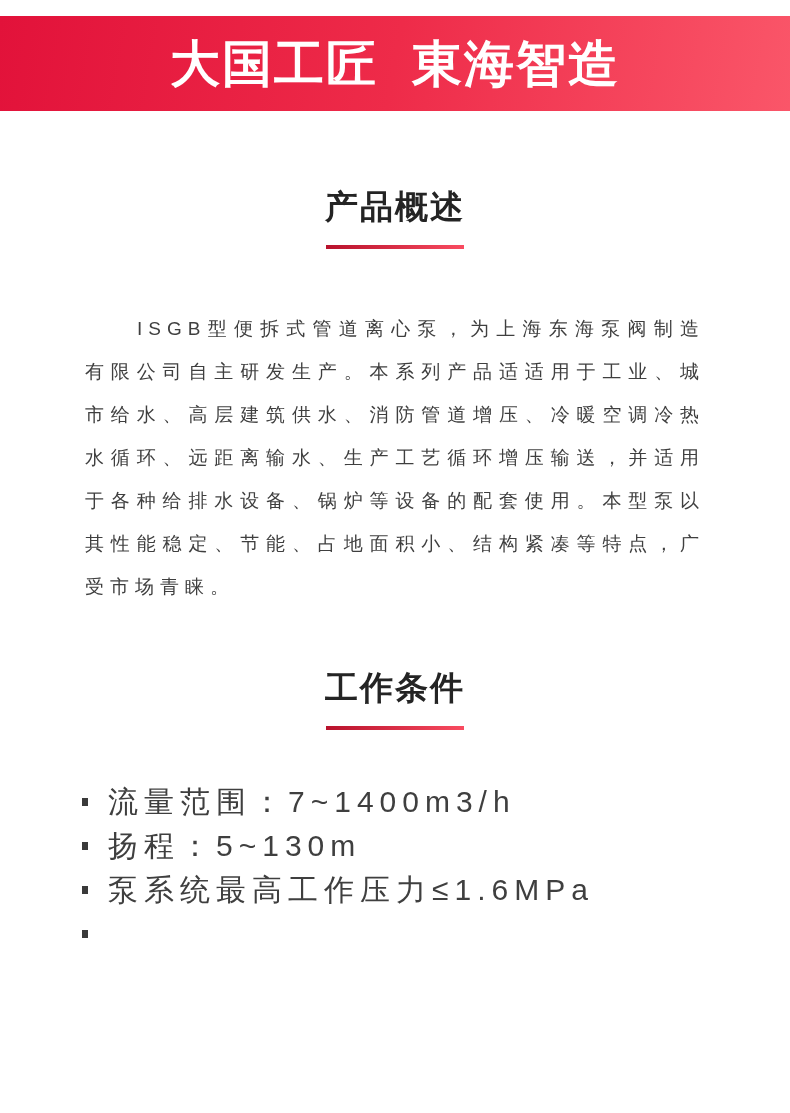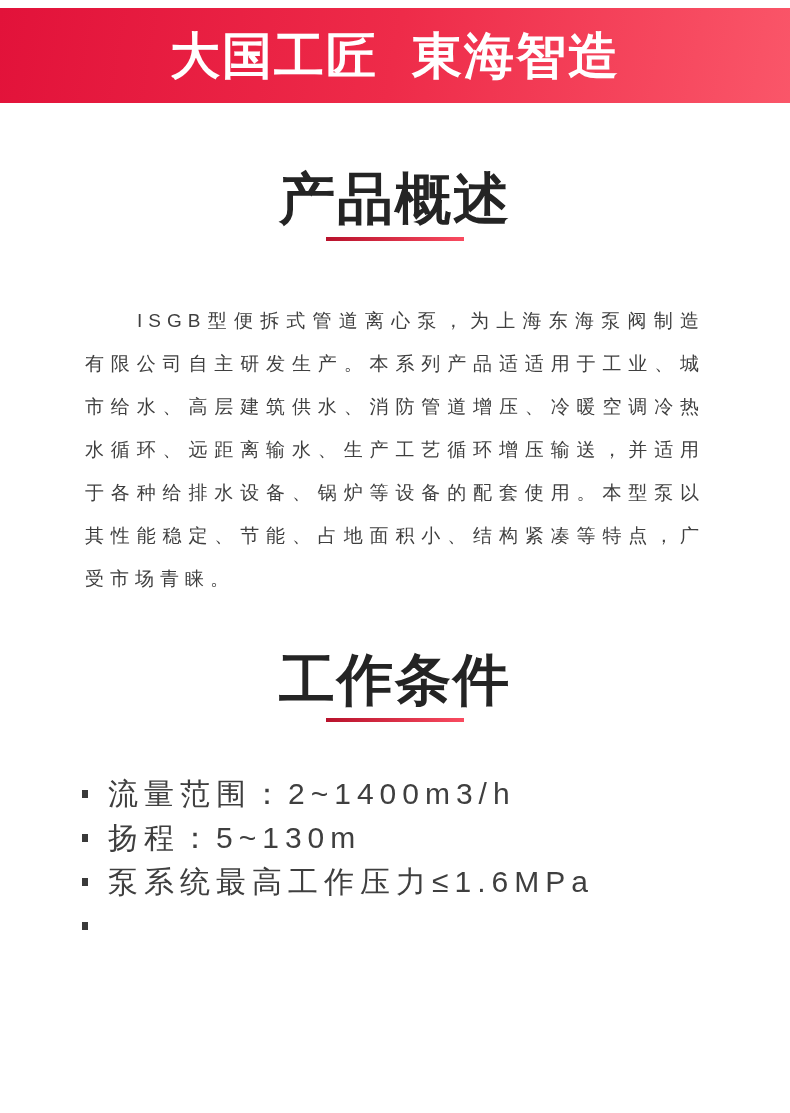--- a/index.html
+++ b/index.html
@@ -5,21 +5,21 @@
   html, body {
     margin: 0;
     padding: 0;
     background: #ffffff;
     font-family: "Liberation Sans", "DejaVu Sans", sans-serif;
   }
   .page {
     position: relative;
     width: 790px;
     height: 972px;
-    margin: 8px auto;
+    margin: 16px auto;
     background: #ffffff;
     overflow: hidden;
   }
   
   .banner {
     height: 95px;
     display: flex;
     align-items: center;
     justify-content: center;
     background: linear-gradient(100deg,
@@ -34,21 +34,21 @@
     font-weight: bold;
     letter-spacing: 2px;
     word-spacing: 18px;
     line-height: 1;
     white-space: nowrap;
   }
   
   .section-heading {
     margin: 0;
     text-align: center;
-    font-size: 56px;
+    font-size: 33px;
     font-weight: bold;
     letter-spacing: 2px;
     line-height: 44px;
     color: var(--heading-color, #242424);
   }
   .overview-section .section-heading { margin-top: 74px; }
   .conditions-section .section-heading { margin-top: 58px; }
   .heading-underline {
     width: 138px;
     height: 4px;
@@ -108,21 +108,21 @@
     <p class="overview-paragraph">ISGB型便拆式管道离心泵，为上海东海泵阀制造有限公司自主研发生产。本系列产品适适用于工业、城市给水、高层建筑供水、消防管道增压、冷暖空调冷热水循环、远距离输水、生产工艺循环增压输送，并适用于各种给排水设备、锅炉等设备的配套使用。本型泵以其性能稳定、节能、占地面积小、结构紧凑等特点，广受市场青睐。</p>
   </section>
 
   <section class="conditions-section">
     <h2 class="section-heading">工作条件</h2>
     <div class="heading-underline"></div>
 
     <ul class="conditions-list">
       <li class="condition-item">
         <span class="bullet"></span>
-        <span>流量范围：2~1400m3/h</span>
+        <span>流量范围：7~1400m3/h</span>
       </li>
       <li class="condition-item">
         <span class="bullet"></span>
         <span>扬程：5~130m</span>
       </li>
       <li class="condition-item">
         <span class="bullet"></span>
         <span>泵系统最高工作压力≤1.6MPa</span>
       </li>
       <li class="condition-item">

